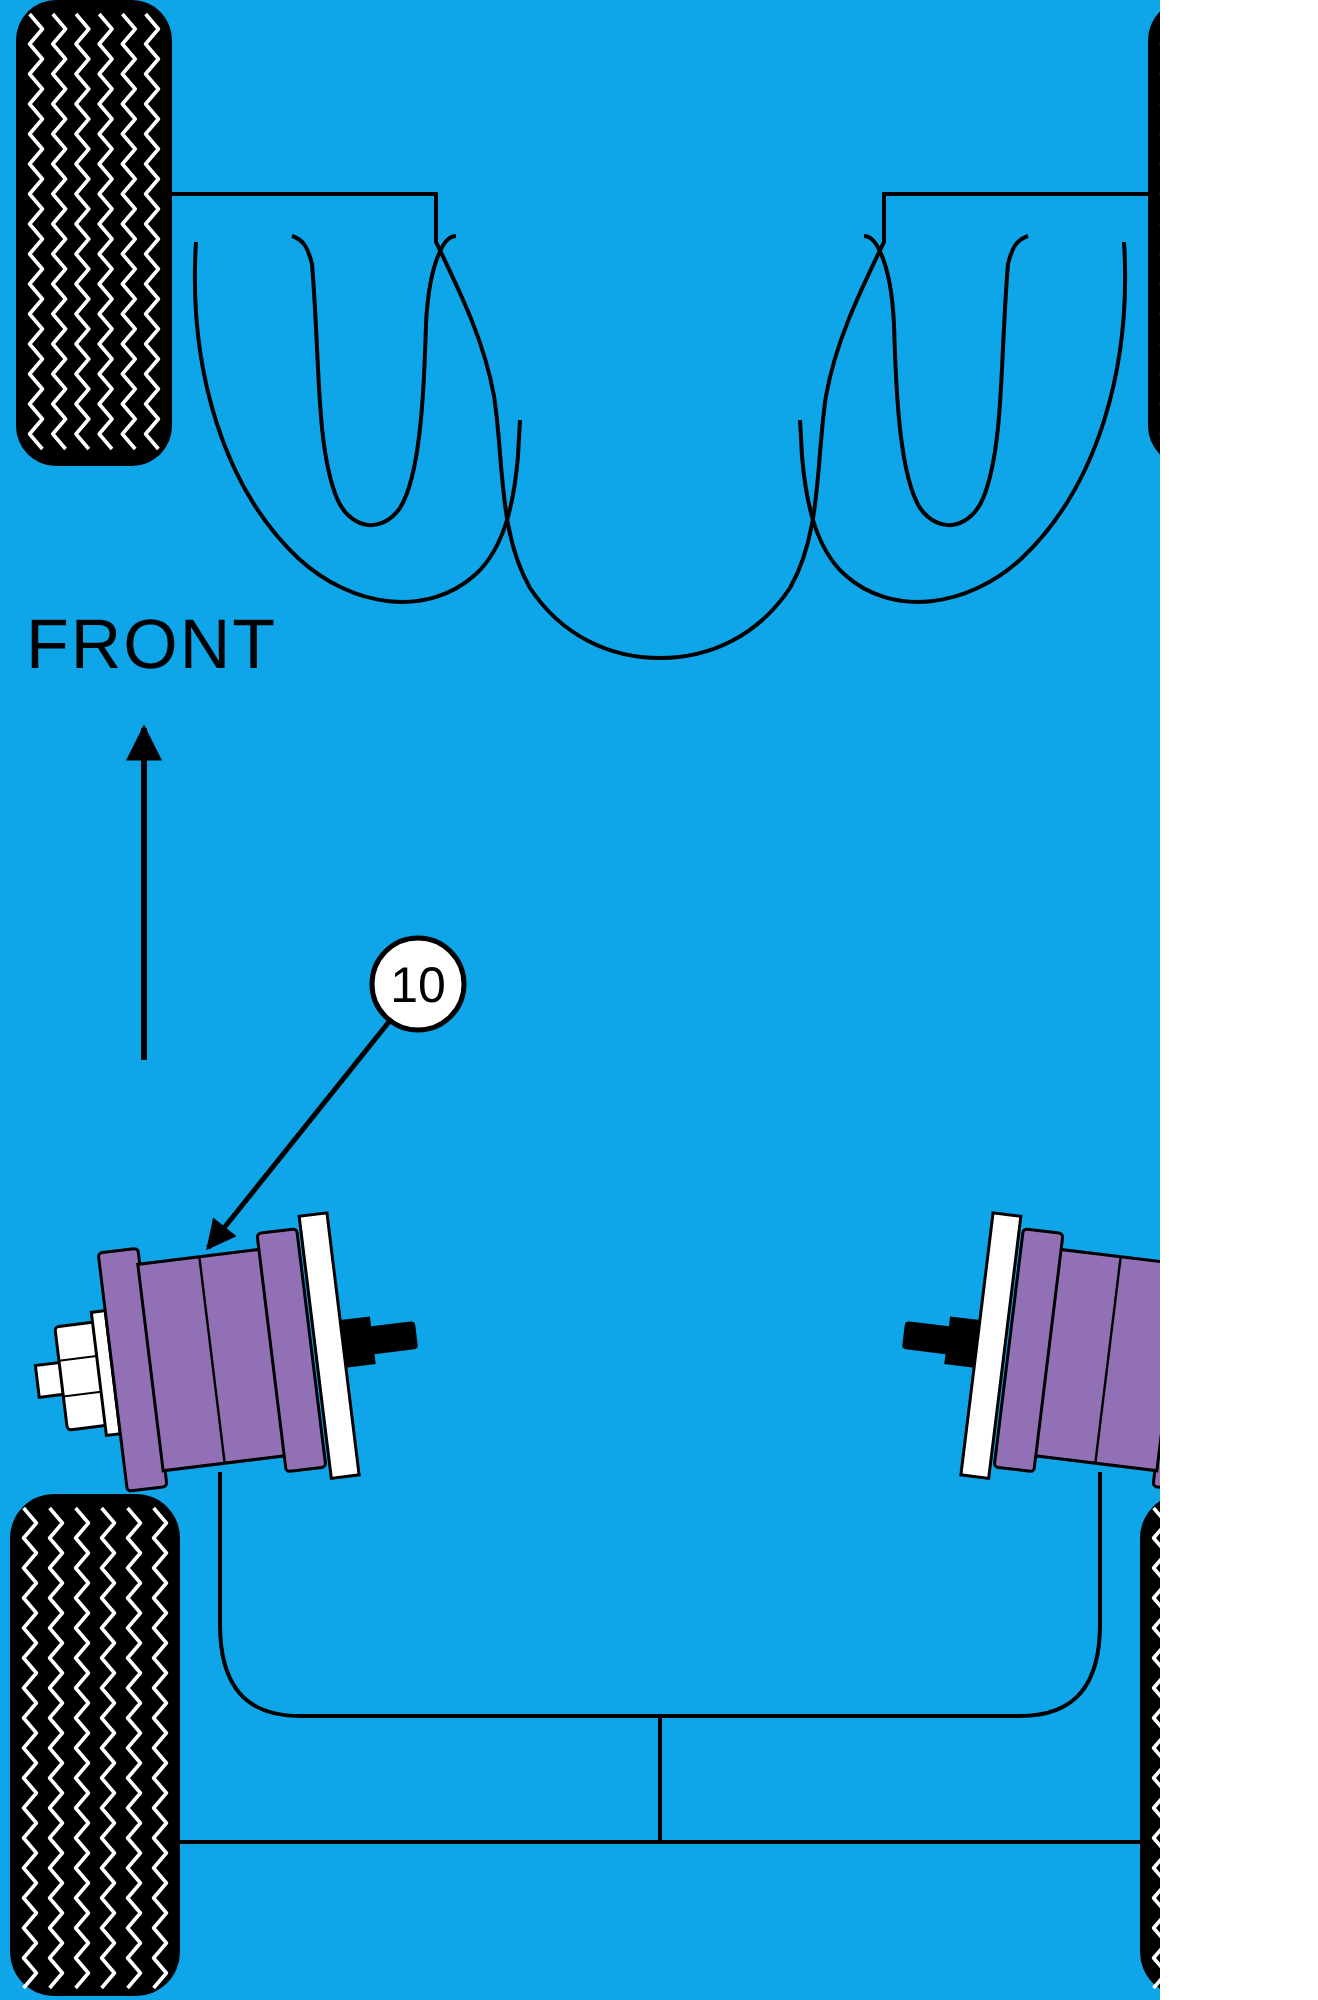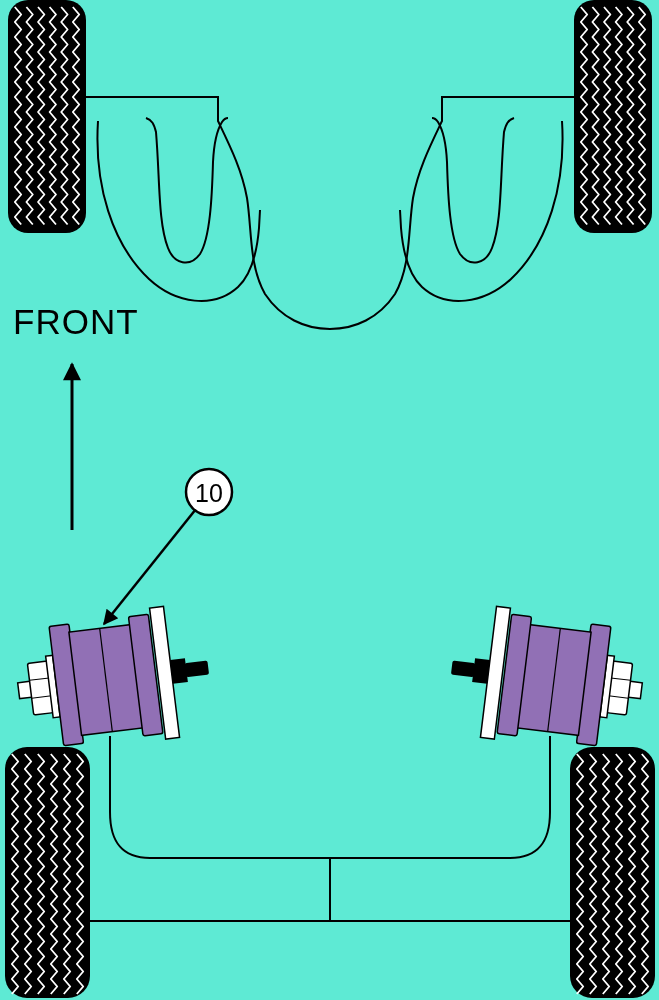--- a/index.html
+++ b/index.html
@@ -1,19 +1,19 @@
 <!DOCTYPE html>
 <html><head>
 <meta charset="utf-8">
 <style>
   html,body { margin:0; padding:0; background:#ffffff; }
   .canvas {
     position:relative;
-    width:659px; height:1000px;
-    background:#5eead4;
+    width:580px; height:1000px;
+    background:#0ea5e9;
     overflow:hidden;
     font-family:"Liberation Sans", sans-serif;
   }
   svg { display:block; }
   .front-label {
     font-family:"Liberation Sans", sans-serif;
     font-size:35px;
     font-weight:400;
     letter-spacing:1px;
     fill:#000;

